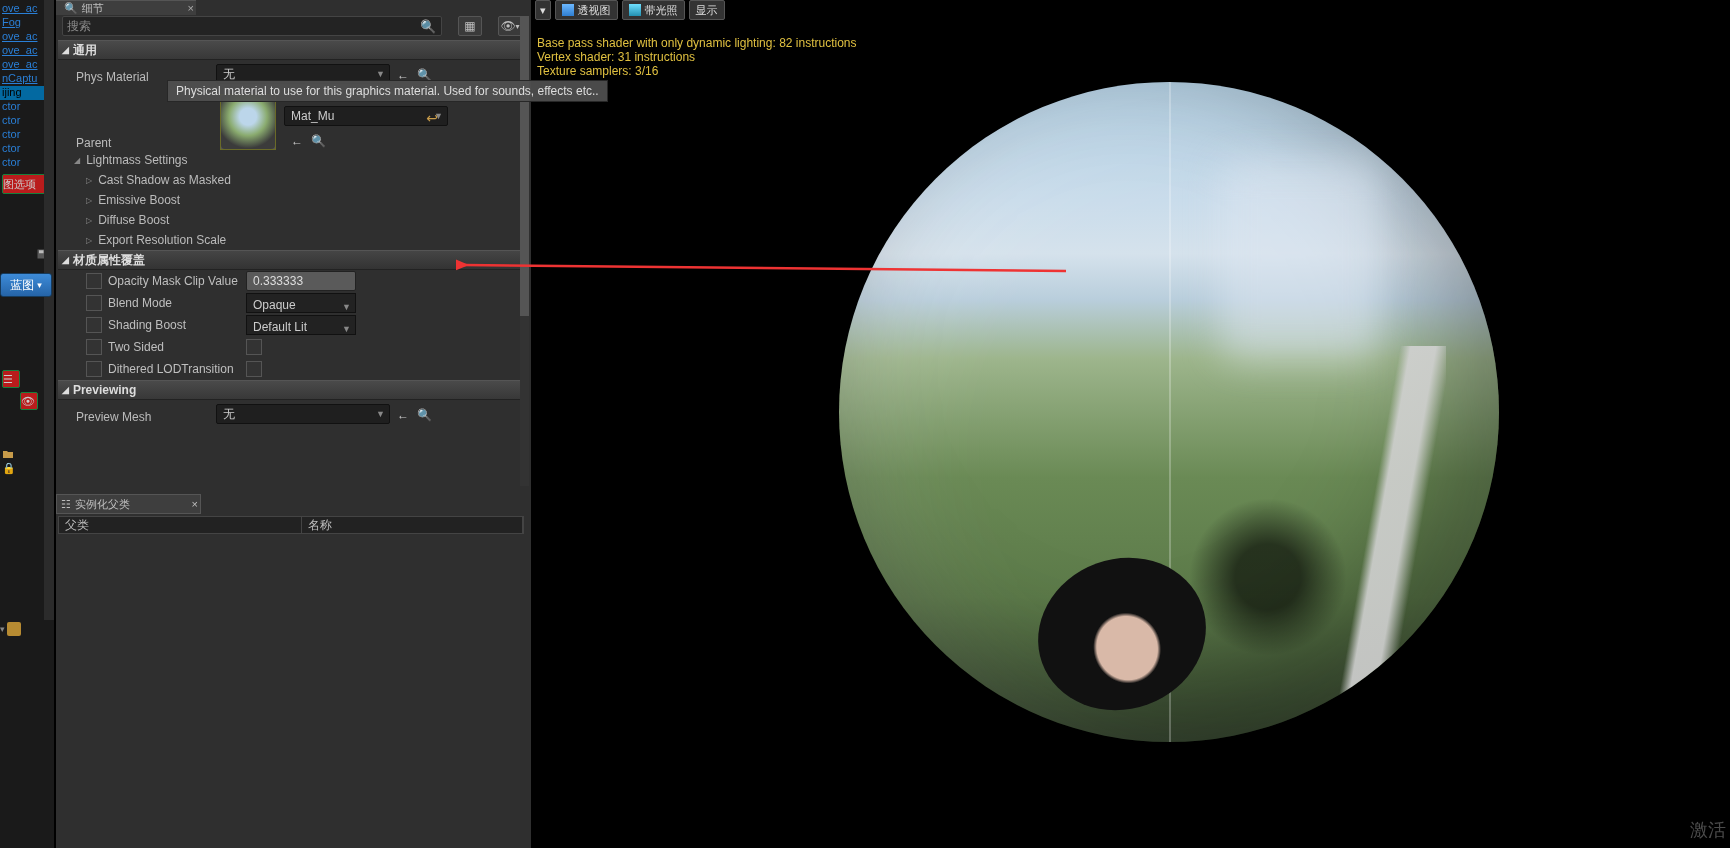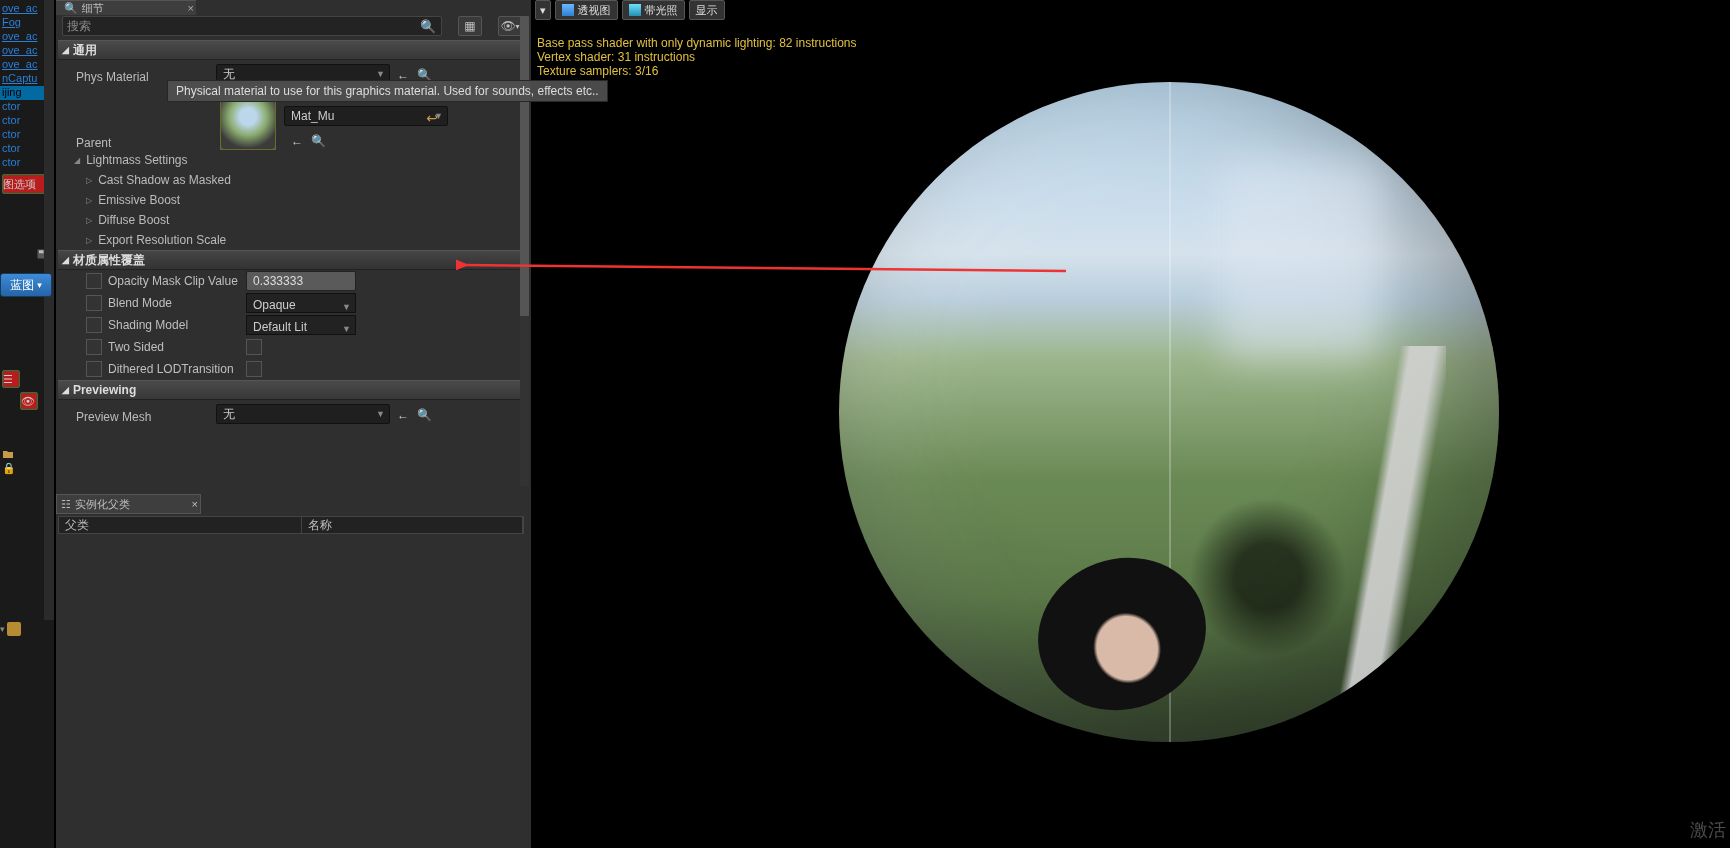--- a/index.html
+++ b/index.html
@@ -192,21 +192,21 @@
   <div class="chk-row">
     <div class="chk"></div>
     <span style="width:130px">Blend Mode</span>
     <div class="opaque">
         <span>Opaque</span>
         <span class="dd">▼</span>
       </div>
   </div>
   <div class="chk-row">
     <div class="chk"></div>
-    <span style="width:130px">Shading Model</span>
+    <span style="width:130px">Shading Boost</span>
     <div class="opaque">
         <span>Default Lit</span>
         <span class="dd">▼</span>
       </div>
   </div>
   <div class="chk-row">
     <div class="chk"></div>
     <span style="width:130px">Two Sided</span>
     <div class="chk" style="margin-left:8px"></div>
   </div>

